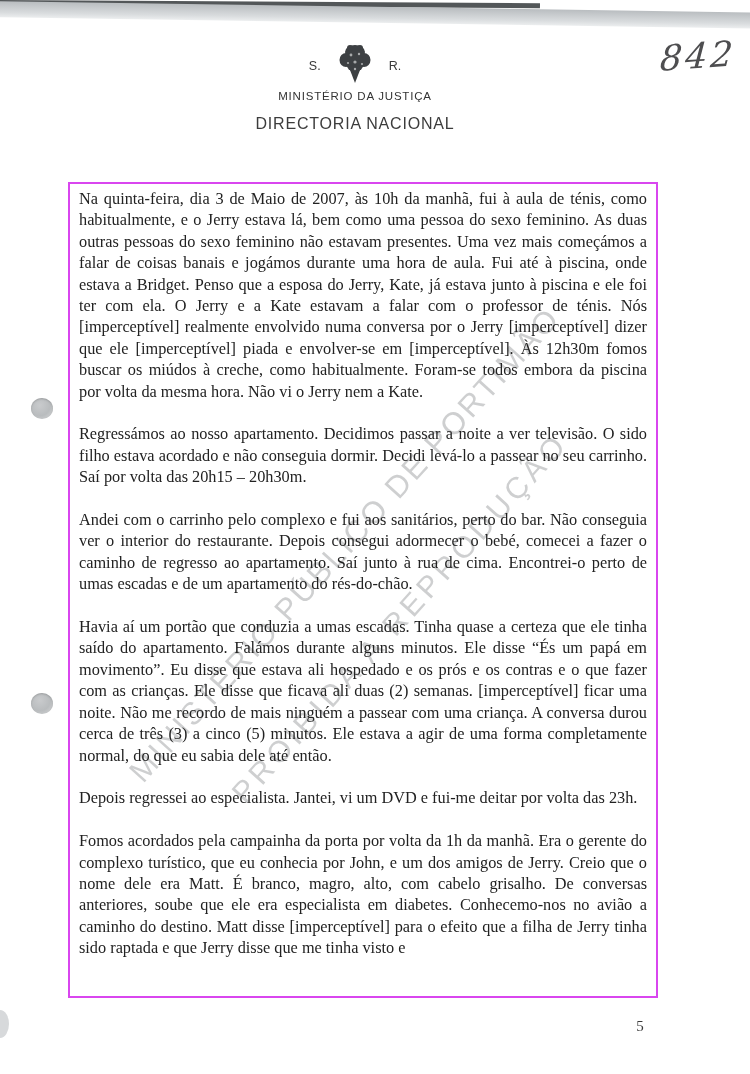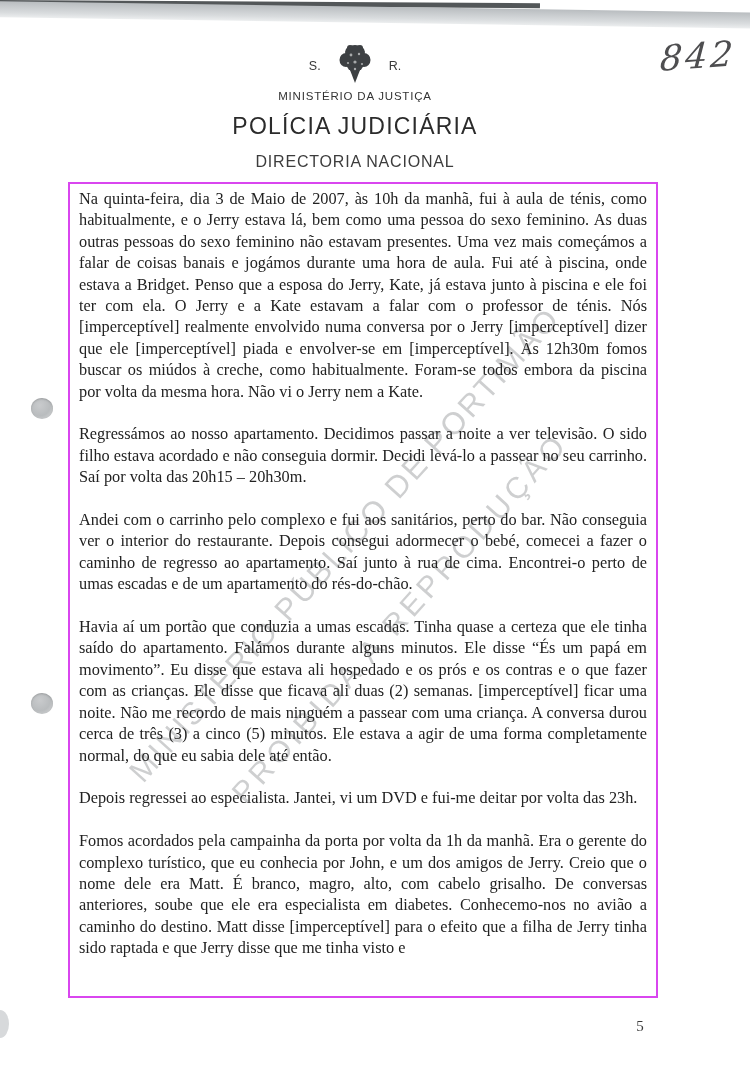--- a/index.html
+++ b/index.html
@@ -128,21 +128,20 @@
           <circle cx="18" cy="19" r="1.6"></circle>
           <circle cx="11" cy="20" r="1.1"></circle>
           <circle cx="25" cy="21" r="1.1"></circle>
           <circle cx="18" cy="26" r="1.2"></circle>
         </g>
       </svg>
     </span>
     <span class="sr-letter">R.</span>
   </div>
   <div class="ministry">MINISTÉRIO DA JUSTIÇA</div>
-  <div class="pj-title">POLÍCIA JUDICIÁRIA</div>
   <div class="directoria">DIRECTORIA NACIONAL</div>
 </div>
 
 <div class="handwritten">842</div>
 
 <div class="watermark-line wm1">MINISTÉRIO PÚBLICO DE PORTIMÃO</div>
 <div class="watermark-line wm2">PROIBIDA A REPRODUÇÃO</div>
 
 <div class="statement-box">
 

